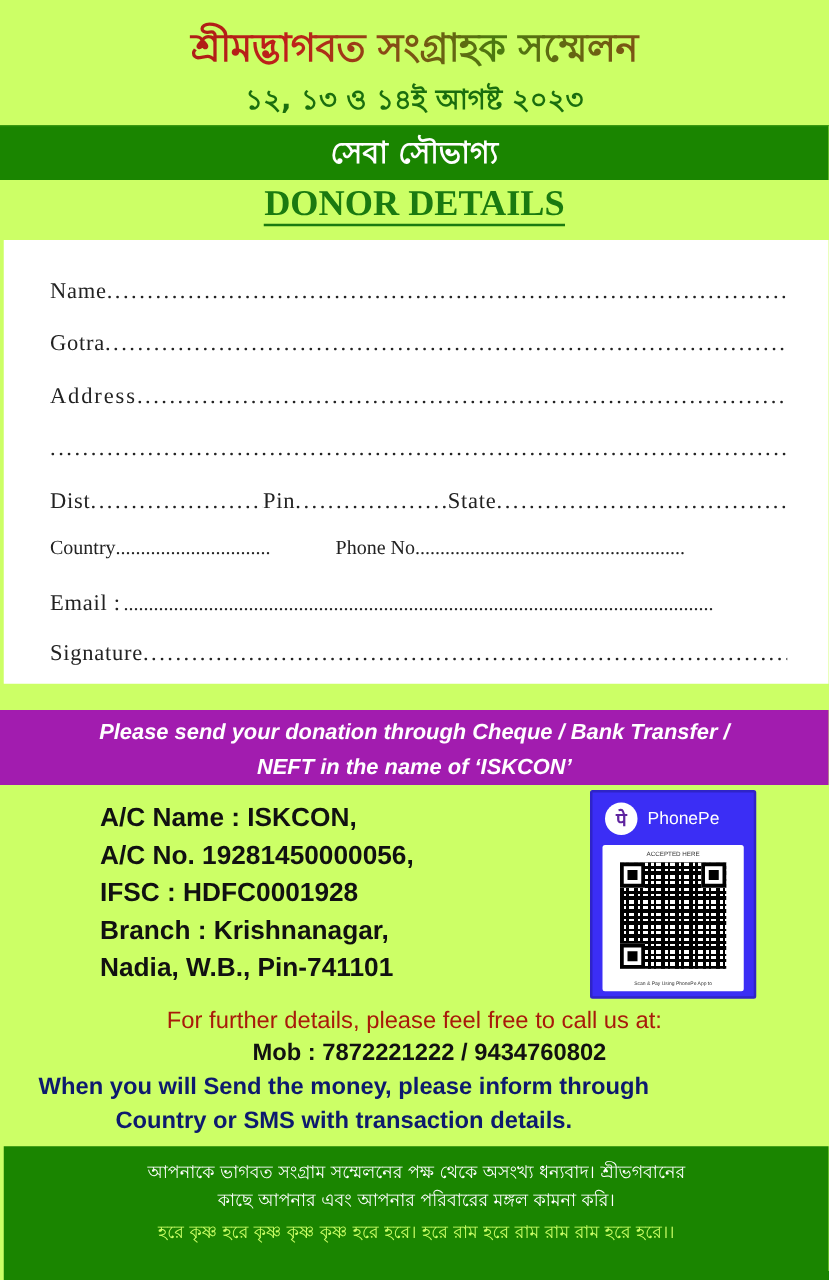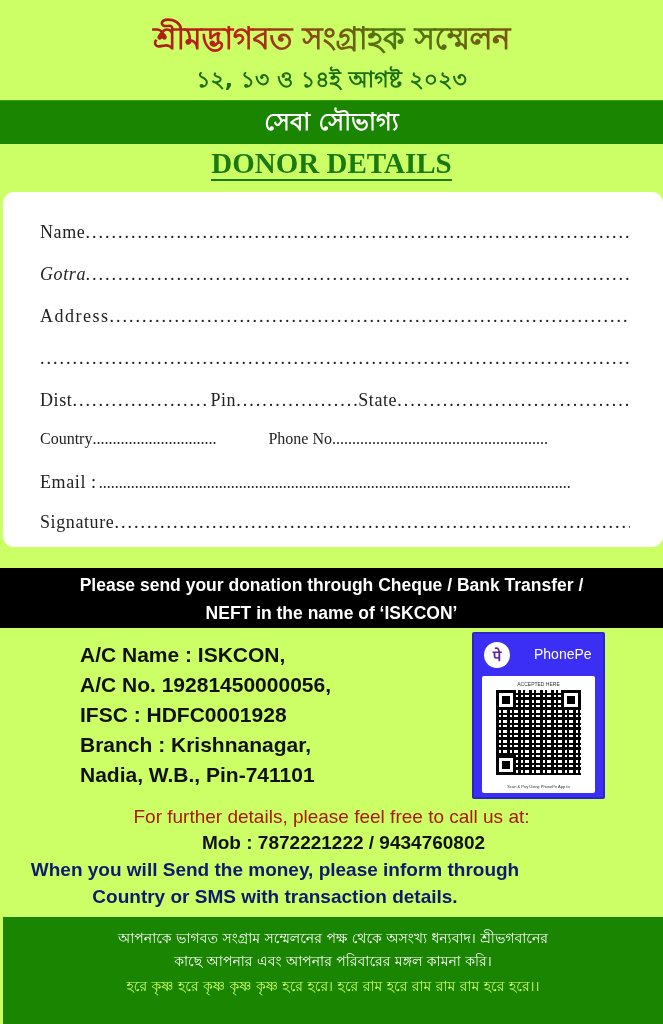--- a/index.html
+++ b/index.html
@@ -35,61 +35,61 @@
     }
     .donor-title {
       top: 147px; left: 0; width: 663px; text-align: center;
       font-family: "Liberation Serif", serif; font-weight: bold;
       font-size: 29px; color: #1a7a10;
     }
     .donor-title span { border-bottom: 2px solid #1a7a10; padding-bottom: 0; }
     .form-box {
       top: 192px; left: 3px; width: 660px; height: 355px;
       background: #ffffff;
-      border-radius: 11px;
     }
     .field-row {
       position: absolute; left: 37px; width: 590px;
       font-family: "Liberation Serif", serif; font-size: 18px; color: #222;
       display: flex; align-items: baseline; white-space: nowrap; overflow: hidden;
       letter-spacing: 0.6px;
     }
     .field-row .lbl { flex: 0 0 auto; }
     .field-row .dots {
       flex: 1 1 auto; overflow: hidden; white-space: nowrap;
       letter-spacing: 2px;
     }
     .field-row.narrow { font-size: 16px; letter-spacing: 0; transform-origin: left; }
     .band2 {
       top: 568px; left: 0; width: 663px; height: 60px;
-      background: #000000;
+      background: #a21caf;
       color: #ffffff; text-align: center;
       font-weight: bold; font-size: 17.5px; line-height: 28px;
       padding-top: 3px;
+      font-style: italic;
     }
     .bank {
       top: 640px; left: 80px;
       font-weight: bold; font-size: 21px; line-height: 30px; color: #111;
     }
     .phonepe {
       top: 632px; left: 472px; width: 133px; height: 167px;
       background: #3b2ef5;
       border-radius: 2px;
       border: 2px solid #2f24c8;
     }
     .pp-logo {
       position: absolute; left: 10px; top: 8px; width: 26px; height: 26px;
       border-radius: 50%; background: #ffffff;
       display: flex; align-items: center; justify-content: center;
       color: #5f259f; font-weight: bold; font-size: 15px;
       font-family: "DejaVu Sans", sans-serif;
     }
     .pp-name {
       position: absolute; left: 44px; top: 12px;
-      color: #ffffff; font-size: 14px; margin-left: 16px;
+      color: #ffffff; font-size: 14px;
     }
     .pp-card {
       position: absolute; left: 8px; top: 42px; width: 113px; height: 117px;
       background: #ffffff; border-radius: 2px;
     }
     .pp-accepted {
       position: absolute; top: 5px; left: 0; width: 100%; text-align: center;
       font-size: 5px; color: #333;
     }
     .qr {
@@ -144,21 +144,21 @@
 
 <div class="abs donor-title">
   <span>DONOR DETAILS</span>
 </div>
 
 <div class="abs form-box">
   <div class="field-row" style="top:30px;">
     <span class="lbl">Name</span>
     <span class="dots">.............................................................................................................</span>
   </div>
-  <div class="field-row" style="top:72px;font-style:italic;">
+  <div class="field-row" style="top:72px;">
     <span class="lbl">Gotra</span>
     <span class="dots">...........................................................................................................</span>
   </div>
   <div class="field-row" style="top:114px;">
     <span class="lbl" style="letter-spacing:1.5px;">Address</span>
     <span class="dots">......................................................................................................</span>
   </div>
   <div class="field-row" style="top:156px;">
     <span class="dots">.....................................................................................................................</span>
   </div>

